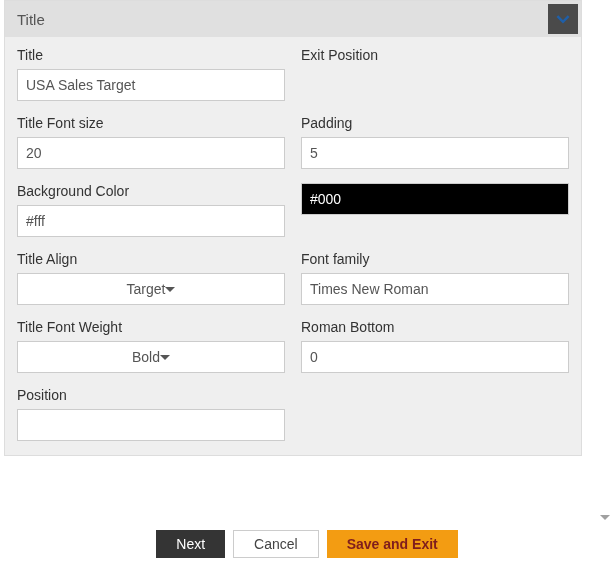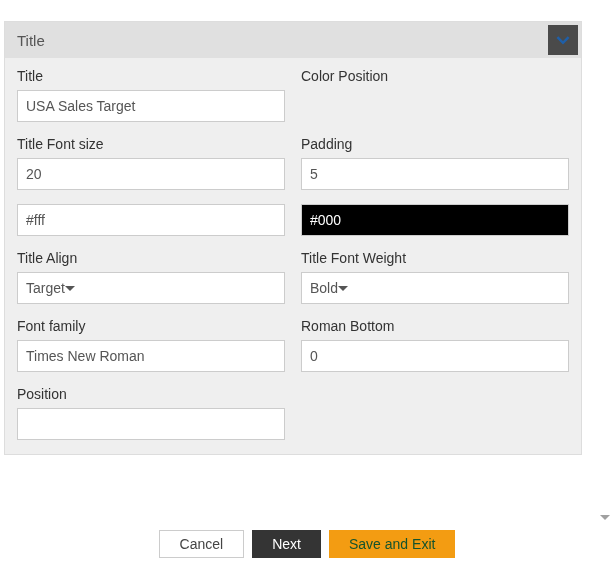--- a/index.html
+++ b/index.html
@@ -8,21 +8,20 @@
     font-size: 14px;
     color: #333;
     background: #fff;
     width: 614px;
     height: 566px;
     position: relative;
   }
   .main-region {
     width: 588px;
     padding: 0 6px 0 4px;
-    margin-top: 21px;
   }
   .section {
     background: #efefef;
     border: 1px solid #ddd;
     margin-bottom: 2px;
   }
   .section-header {
     background: #e0e0e0;
     height: 36px;
     display: flex;
@@ -65,21 +64,21 @@
   }
   .control {
     height: 32px;
     background: #fff;
     border: 1px solid #ccc;
     padding: 0 8px;
     font-size: 14px;
     color: #555;
     display: flex;
     align-items: center;
-    justify-content: flex-start;
+    justify-content: center;
     position: relative;
   }
   .control input[type="text"] {
     border: none;
     outline: none;
     width: 100%;
     height: 100%;
     font-size: 14px;
     color: #555;
     background: transparent;
@@ -112,21 +111,21 @@
     padding: 0 20px;
     display: inline-flex;
     align-items: center;
     justify-content: center;
     font-size: 14px;
     cursor: pointer;
     border: none;
   }
   .btn.dark { background: #343434; color: #fff; }
   .btn.white { background: #fff; color: #444; border: 1px solid #ccc; }
-  .btn.orange { background: #f39c12; color: #14532d; }
+  .btn.orange { background: #f39c12; color: #7f1d1d; font-weight: bold; }
   .side-scroll {
     position: absolute;
     right: 2px;
     top: 180px;
     width: 14px;
     height: 340px;
     display: flex;
     flex-direction: column;
     justify-content: space-between;
   }
@@ -155,69 +154,70 @@
     <div class="section-body">
 
       <div class="field">
         <div class="field-label">Title</div>
         <div class="control">
           <input type="text" value="USA Sales Target" style="">
         </div>
       </div>
 
       <div class="field">
-        <div class="field-label">Color Position</div>
+        <div class="field-label">Exit Position</div>
       </div>
 
       <div class="field">
         <div class="field-label">Title Font size</div>
         <div class="control">
           <input type="text" value="20" style="">
         </div>
       </div>
 
       <div class="field">
         <div class="field-label">Padding</div>
         <div class="control">
           <input type="text" value="5" style="">
         </div>
       </div>
 
       <div class="field">
+        <div class="field-label">Background Color</div>
         <div class="control">
           <input type="text" value="#fff" style="">
         </div>
       </div>
 
       <div class="field">
         <div class="control black">
           <input type="text" value="#000" style="">
         </div>
       </div>
 
       <div class="field">
         <div class="field-label">Title Align</div>
         <div class="control">
           <span>Target</span>
           <span class="select-caret"></span>
         </div>
       </div>
 
       <div class="field">
+        <div class="field-label">Font family</div>
+        <div class="control">
+          <input type="text" value="Times New Roman" style="">
+        </div>
+      </div>
+
+      <div class="field">
         <div class="field-label">Title Font Weight</div>
         <div class="control">
           <span>Bold</span>
           <span class="select-caret"></span>
-        </div>
-      </div>
-
-      <div class="field">
-        <div class="field-label">Font family</div>
-        <div class="control">
-          <input type="text" value="Times New Roman" style="">
         </div>
       </div>
 
       <div class="field">
         <div class="field-label">Roman Bottom</div>
         <div class="control">
           <input type="text" value="0" style="">
         </div>
       </div>
 
@@ -233,16 +233,16 @@
 
 
 </div>
 
 <div class="side-scroll">
   <span></span>
   <span class="arrow down"></span>
 </div>
 
 <div class="footer">
+  <button class="btn dark">Next</button>
   <button class="btn white">Cancel</button>
-  <button class="btn dark">Next</button>
   <button class="btn orange">Save and Exit</button>
 </div>
 
 </body></html>

